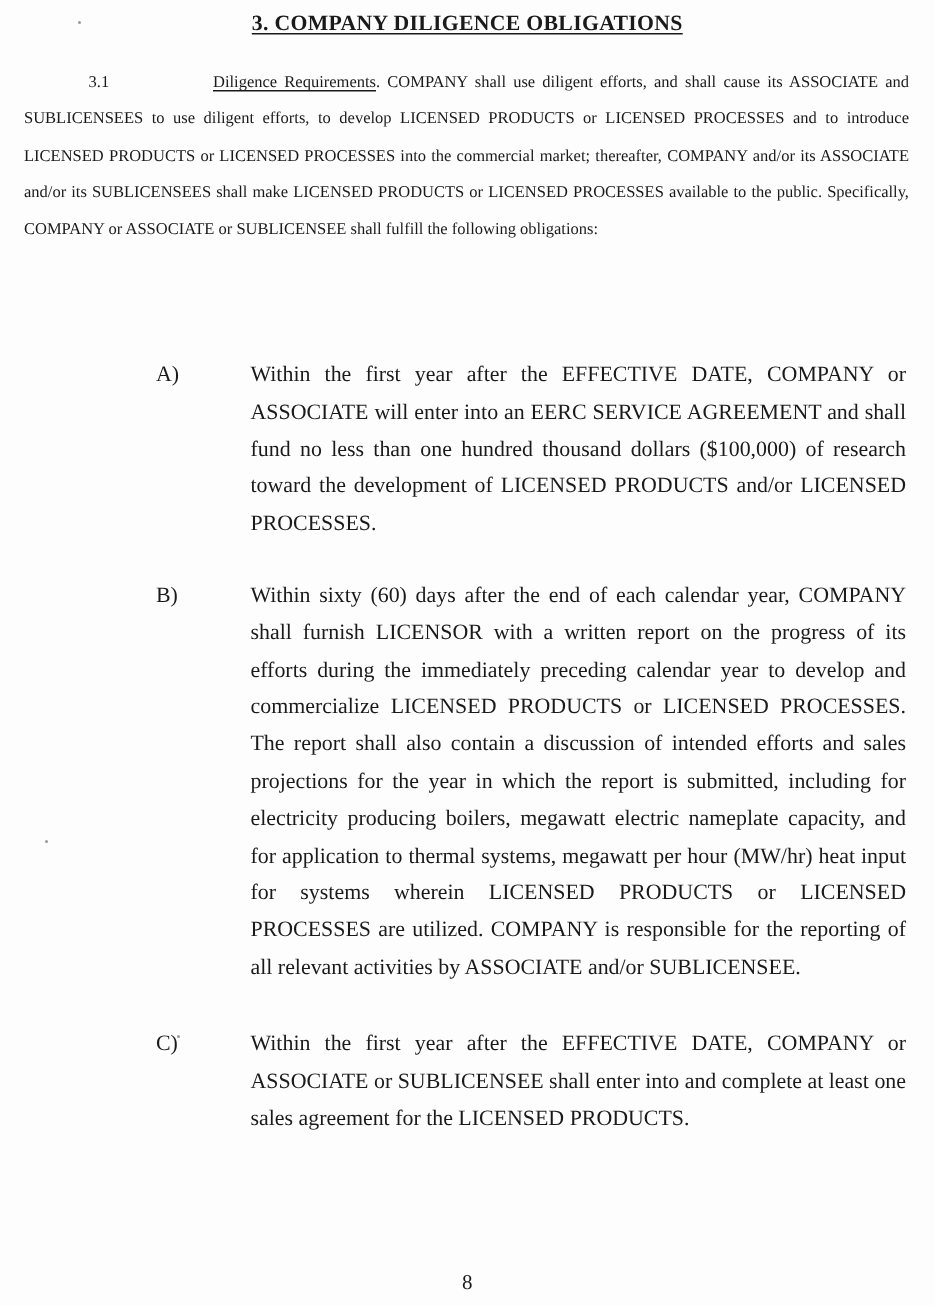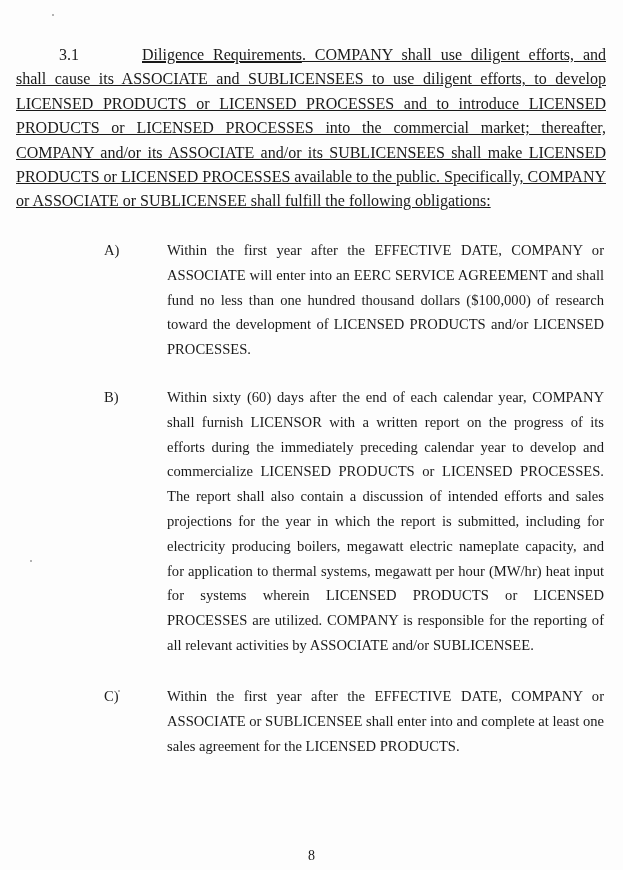--- a/index.html
+++ b/index.html
@@ -33,24 +33,23 @@
     }
     .section-title span {
       text-decoration: underline;
       text-underline-offset: 2px;
     }
     .para {
       position: absolute;
       left: 16px;
       width: 590px;
       top: 43px;
-      font-size: 16px;
+      font-size: 11px;
       line-height: 24.4px;
       text-align: justify;
-      text-decoration: underline;
     }
     .para .num {
       display: inline-block;
       margin-left: 43px;
       width: 83px;
     }
     .para .heading {
       text-decoration: underline;
       text-underline-offset: 2px;
     }
@@ -90,20 +89,23 @@
   </style>
 </head>
 <body>
 
 <div class="page">
 
   <span class="speck" style="left:52px; top:14px;"></span>
   <span class="speck" style="left:118px; top:690px;"></span>
   <span class="speck" style="left:30px; top:560px;"></span>
 
+  <div class="section-title">
+    <span>3.  COMPANY DILIGENCE OBLIGATIONS</span>
+  </div>
 
   <div class="para">
     <span class="num">3.1</span><span class="heading">Diligence Requirements</span><span>. COMPANY shall use diligent efforts, and shall cause its ASSOCIATE and SUBLICENSEES to use diligent efforts, to develop LICENSED PRODUCTS or LICENSED PROCESSES and to introduce LICENSED PRODUCTS or LICENSED PROCESSES into the commercial market; thereafter, COMPANY and/or its ASSOCIATE and/or its SUBLICENSEES shall make LICENSED PRODUCTS or LICENSED PROCESSES available to the public. Specifically, COMPANY or ASSOCIATE or SUBLICENSEE shall fulfill the following obligations:</span>
   </div>
 
   <div class="item" id="item-a">
     <span class="label">A)</span>
     <div class="text">Within the first year after the EFFECTIVE DATE, COMPANY or ASSOCIATE will enter into an EERC SERVICE AGREEMENT and shall fund no less than one hundred thousand dollars ($100,000) of research toward the development of LICENSED PRODUCTS and/or LICENSED PROCESSES.</div>
   </div>
 

